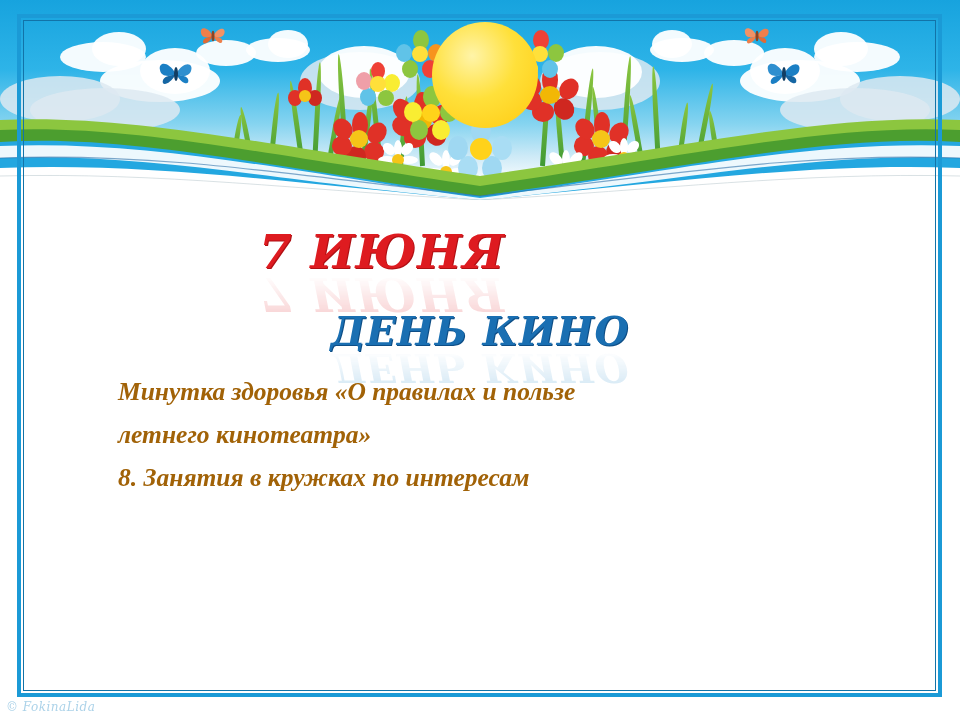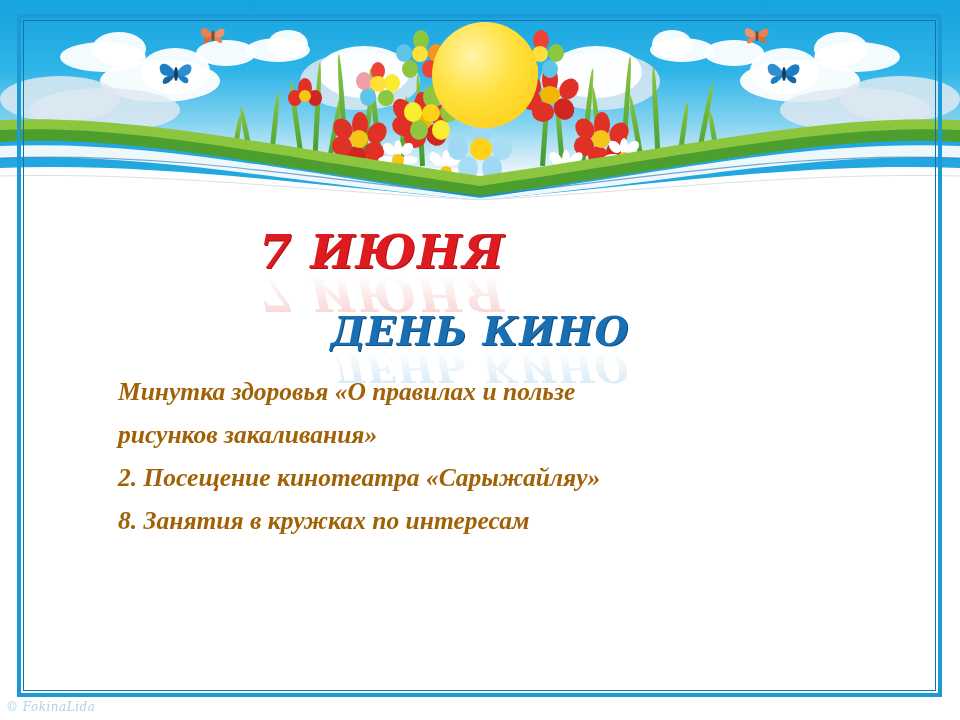--- a/index.html
+++ b/index.html
@@ -330,20 +330,19 @@
     <div class="title-refl">7 ИЮНЯ</div>
   </div>
 
   <div class="subtitle-wrap">
     <div class="subtitle">ДЕНЬ КИНО</div>
     <div class="subtitle-refl">ДЕНЬ КИНО</div>
   </div>
 
   <div class="body-text">
     <div class="line">Минутка здоровья «О правилах и пользе</div>
-    <div class="line">рисунков закаливания»</div>
-    <div class="line">2. Посещение кинотеатра «Сарыжайляу»</div>
+    <div class="line">летнего кинотеатра»</div>
     <div class="line">8. Занятия в кружках по интересам</div>
   </div>
 
   <div class="watermark">© FokinaLida</div>
 
 </div>
 
 </body></html>

